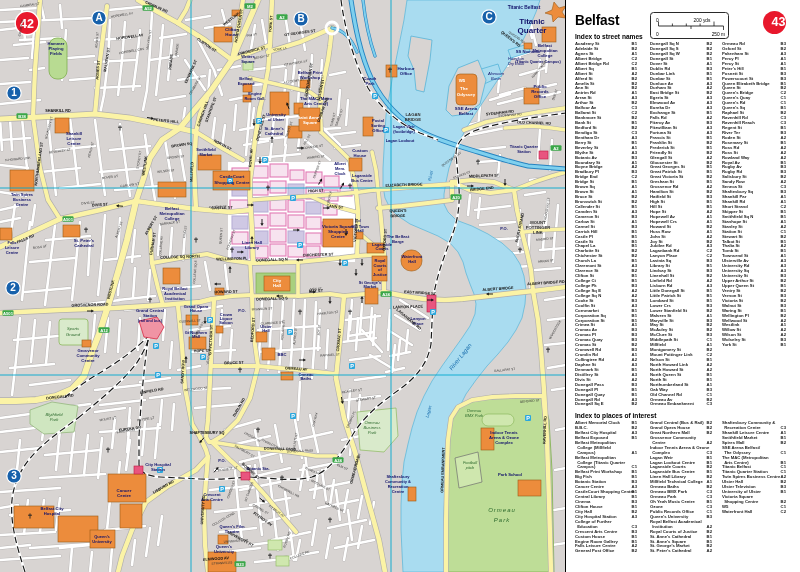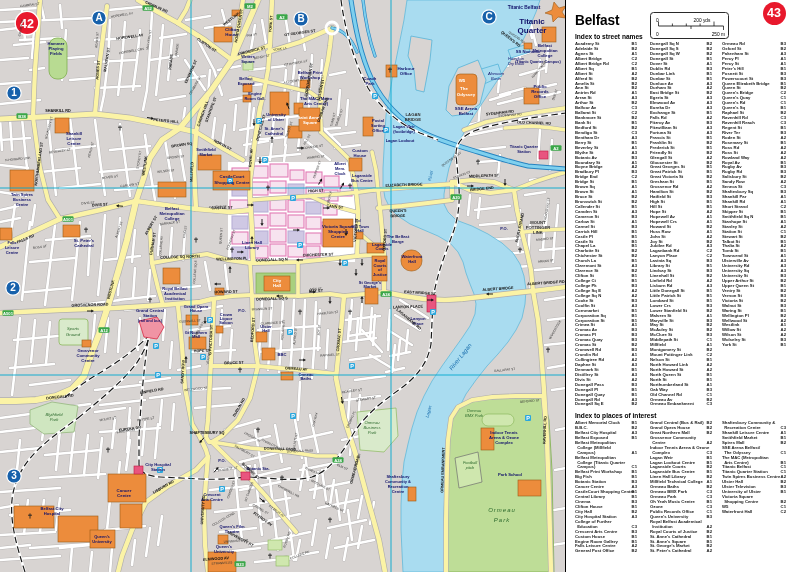--- a/index.html
+++ b/index.html
@@ -1758,21 +1758,21 @@
 <line x1="21.4" y1="10.5" x2="21.4" y2="13" stroke="#000" stroke-width="0.7"></line>
 <line x1="35.3" y1="10.5" x2="35.3" y2="13" stroke="#000" stroke-width="0.7"></line>
 <line x1="49.1" y1="10.5" x2="49.1" y2="13" stroke="#000" stroke-width="0.7"></line>
 <line x1="63" y1="8.5" x2="63" y2="13" stroke="#000" stroke-width="0.7"></line>
 <line x1="72.5" y1="13" x2="72.5" y2="17" stroke="#000" stroke-width="0.7"></line>
 <line x1="40" y1="13" x2="40" y2="16" stroke="#000" stroke-width="0.7"></line>
 <text x="5" y="22.5" font-size="4.8" fill="#000">0</text>
         <text x="74" y="22.5" font-size="4.8" fill="#000" text-anchor="end">250 m</text>
 </svg></div>
 
-<div style="position:absolute;left:762.5px;top:2px;width:23px;height:23px;border-radius:50%;background:#e8182c;color:#fff;font-size:12.5px;font-weight:bold;text-align:center;line-height:23px">43</div>
+<div style="position:absolute;left:762.5px;top:11px;width:23px;height:23px;border-radius:50%;background:#e8182c;color:#fff;font-size:12.5px;font-weight:bold;text-align:right;line-height:23px">43</div>
 
 <div style="position:absolute;left:575px;top:32.5px;font-size:6.6px;font-weight:bold;color:#000">Index to street names</div>
 
 <div class="col" style="left:575px;top:42px;width:62px">
       <div class="row"><span class="nm">Academy St</span><span class="ref">B1</span></div>
       <div class="row"><span class="nm">Adelaide St</span><span class="ref">B2</span></div>
       <div class="row"><span class="nm">Agnes St</span><span class="ref">A1</span></div>
       <div class="row"><span class="nm">Albert Bridge</span><span class="ref">C2</span></div>
       <div class="row"><span class="nm">Albert Bridge Rd</span><span class="ref">C2</span></div>
       <div class="row"><span class="nm">Albert Sq</span><span class="ref">B1</span></div>

